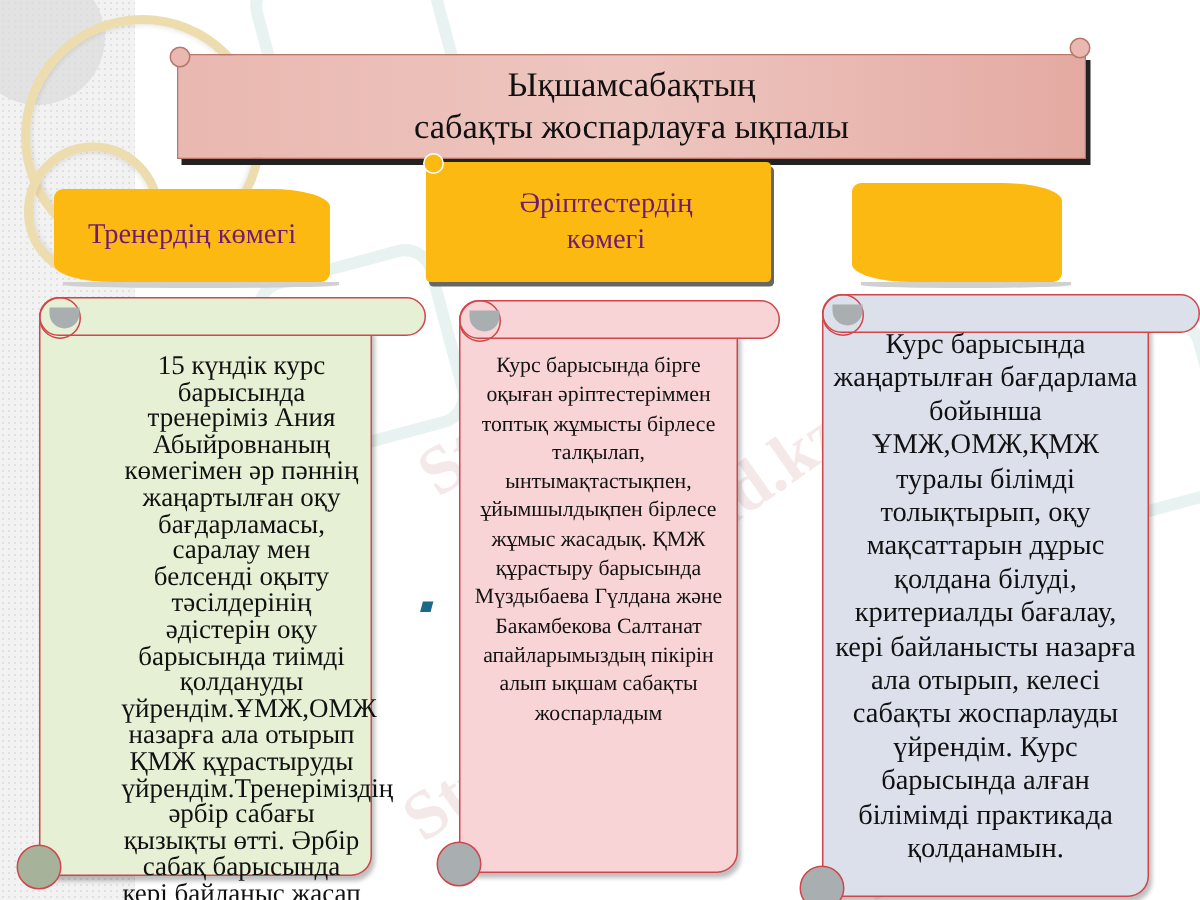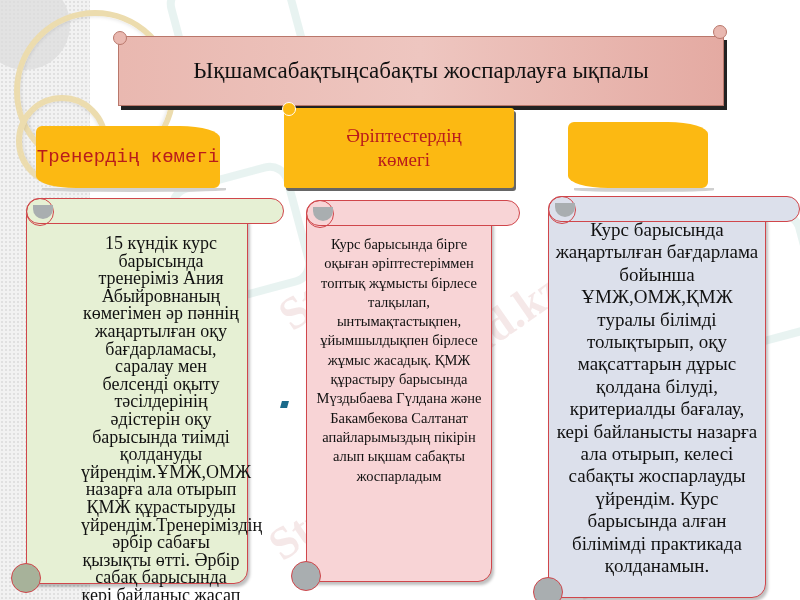--- a/index.html
+++ b/index.html
@@ -35,36 +35,36 @@
     border:8px solid rgba(190,220,215,0.35); transform:rotate(-15deg);
     pointer-events:none;
   }
 
   
   .title-scroll {
     position:absolute; left:118px; top:36px; width:604px; height:68px;
     background:linear-gradient(90deg,#e9b8b0,#eec6c0 50%,#e4aaa2);
     border:1px solid #b9776b;
     box-shadow:3px 4px 0 #222;
-    display:flex; flex-direction:row; align-items:center; justify-content:center;
+    display:flex; flex-direction:column; align-items:center; justify-content:center;
     font-size:23px; line-height:28px; text-align:center;
   }
   .curl {
     position:absolute; width:12px; height:12px; border-radius:50%;
     border:1px solid #b9776b; background:#e9b8b0;
   }
 
   
   .header {
     position:absolute; background:#fcb912;
     display:flex; align-items:center; justify-content:center; text-align:center;
-    font-size:19px; line-height:24px; color:#b91c1c;
+    font-size:19px; line-height:24px; color:#701a75;
   }
   .header.wave { border-radius:6px 40px 6px 40px / 6px 12px 6px 12px; }
-  .header.h1 { left:36px; top:126px; width:184px; height:62px;font-family:Liberation Mono, monospace; }
+  .header.h1 { left:36px; top:126px; width:184px; height:62px; }
   .header.h2 { left:284px; top:108px; width:220px; height:80px; border-radius:3px; box-shadow:2px 3px 0 #666; border-left:10px solid #fcb912; }
   .header.h3 { left:568px; top:122px; width:140px; height:66px; }
   .header .shadow-line {
     position:absolute; left:6px; right:-6px; bottom:-4px; height:4px;
     border-radius:0 0 50% 50%; background:#d0d0d0;
   }
 
   
   .card {
     position:absolute; border:1.5px solid #d0464b; border-radius:6px 14px 14px 6px;

